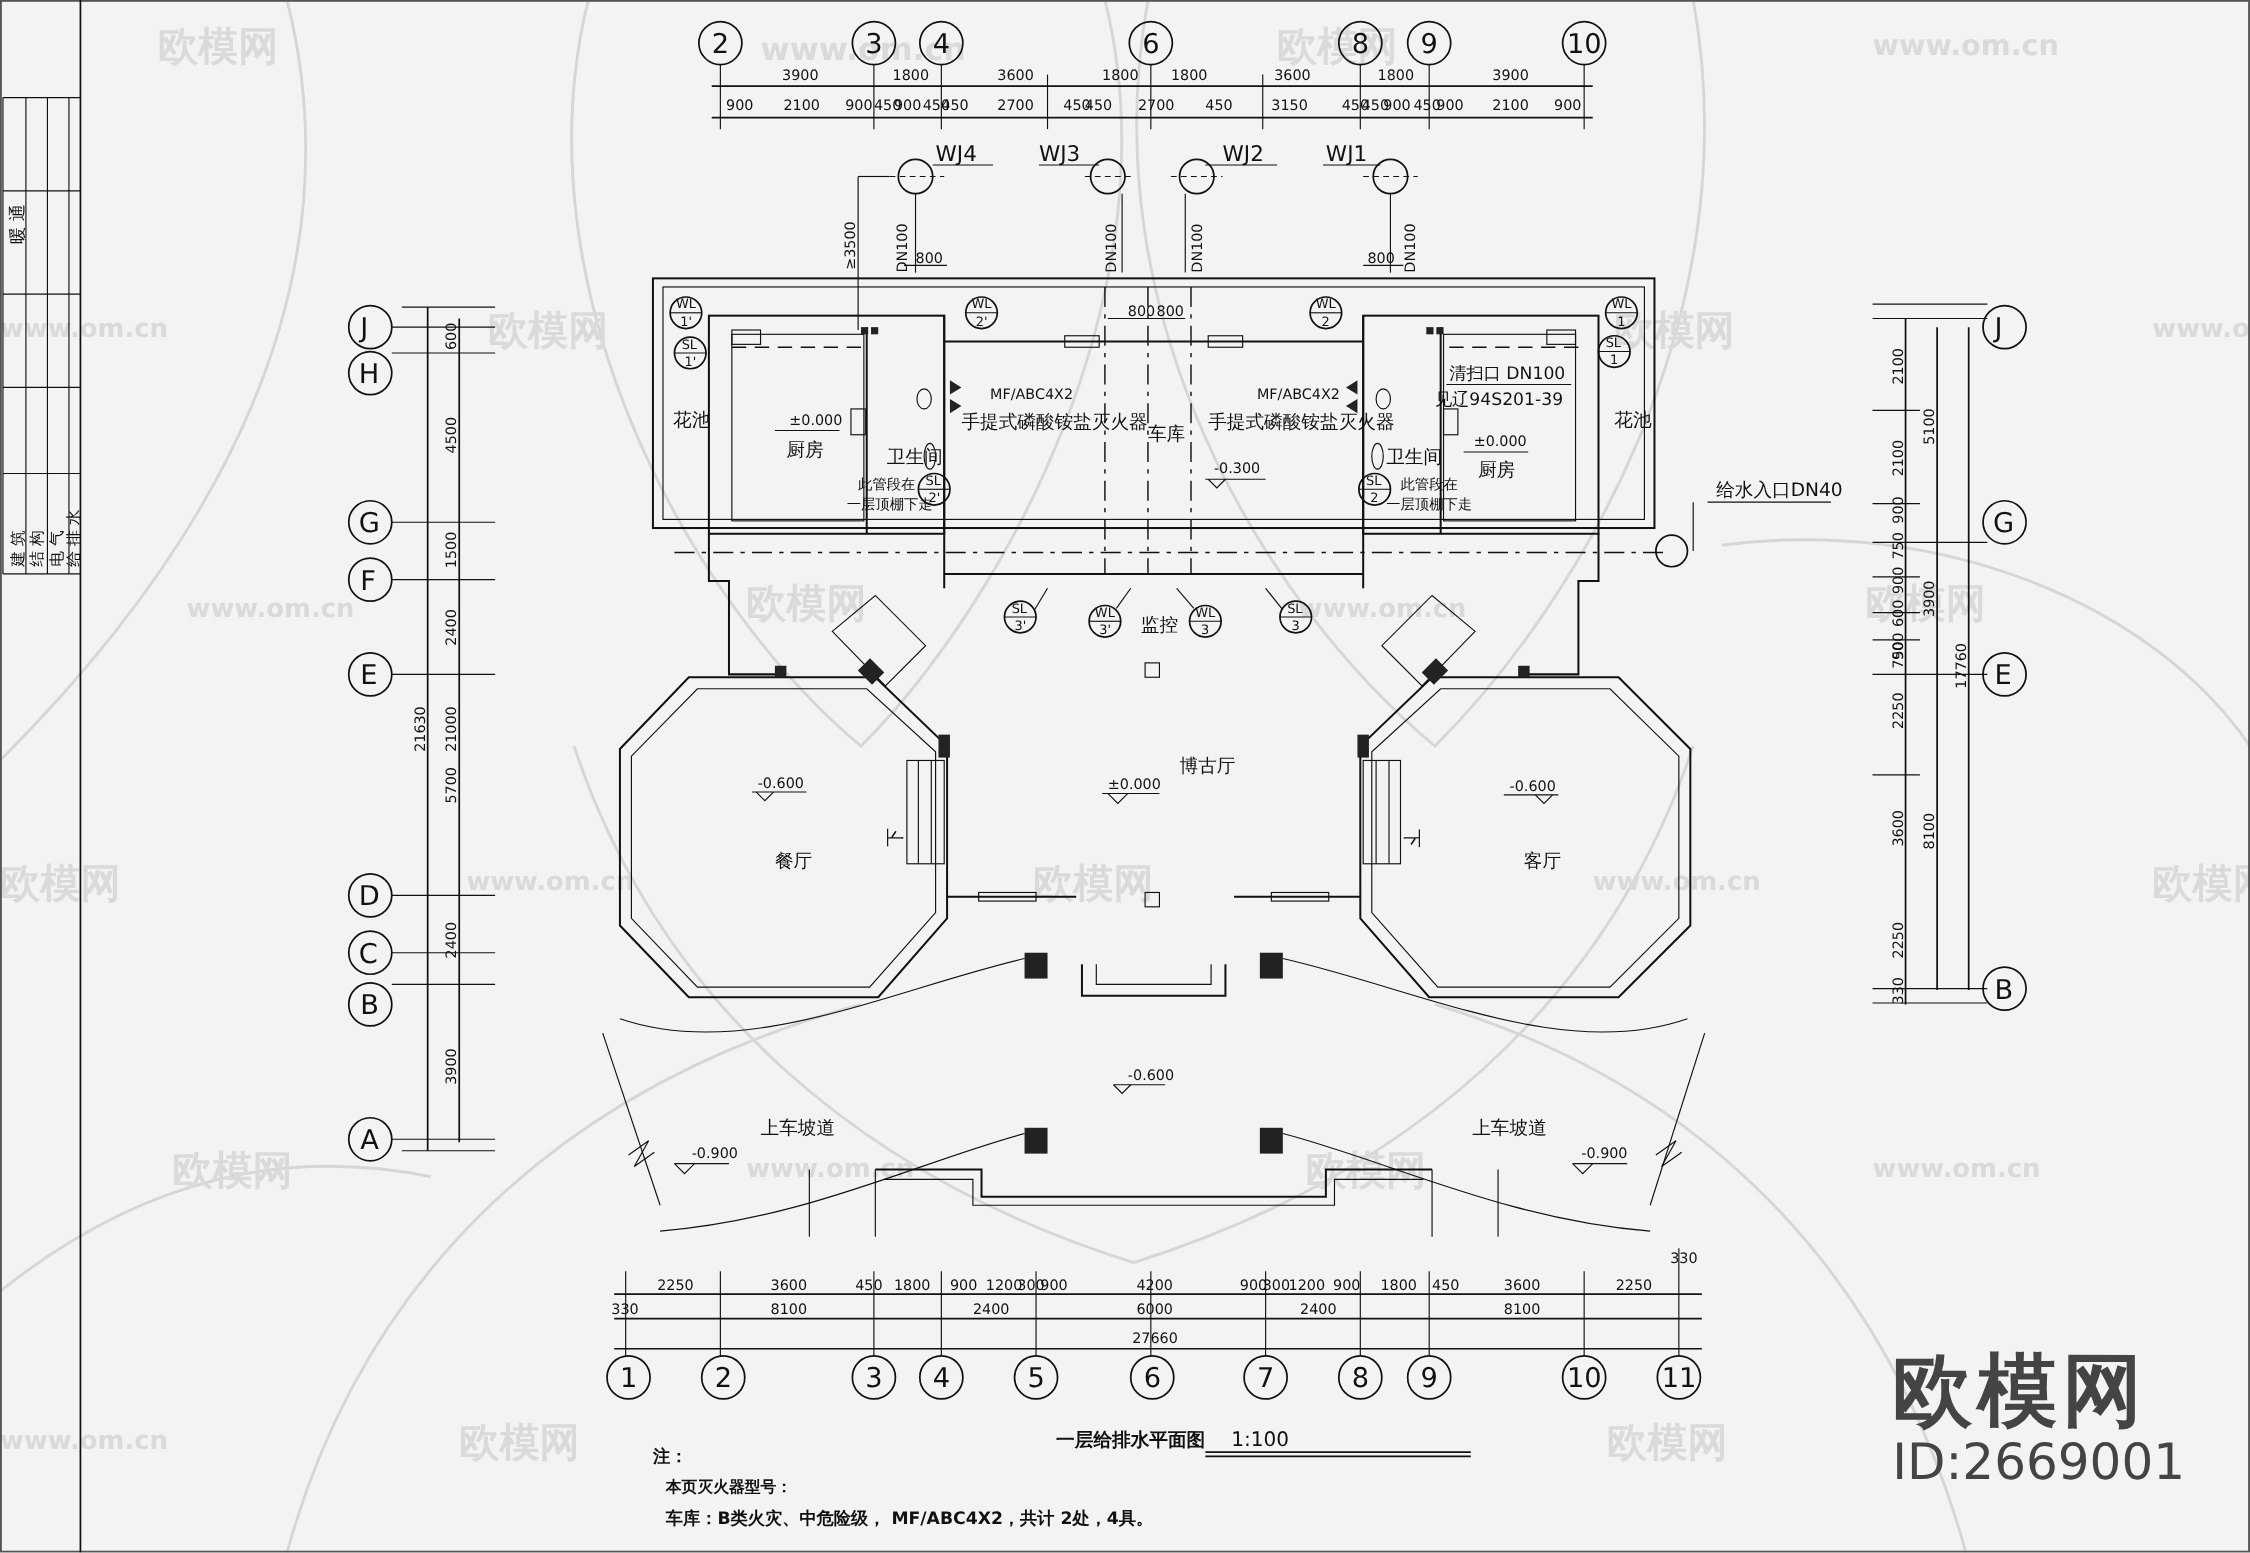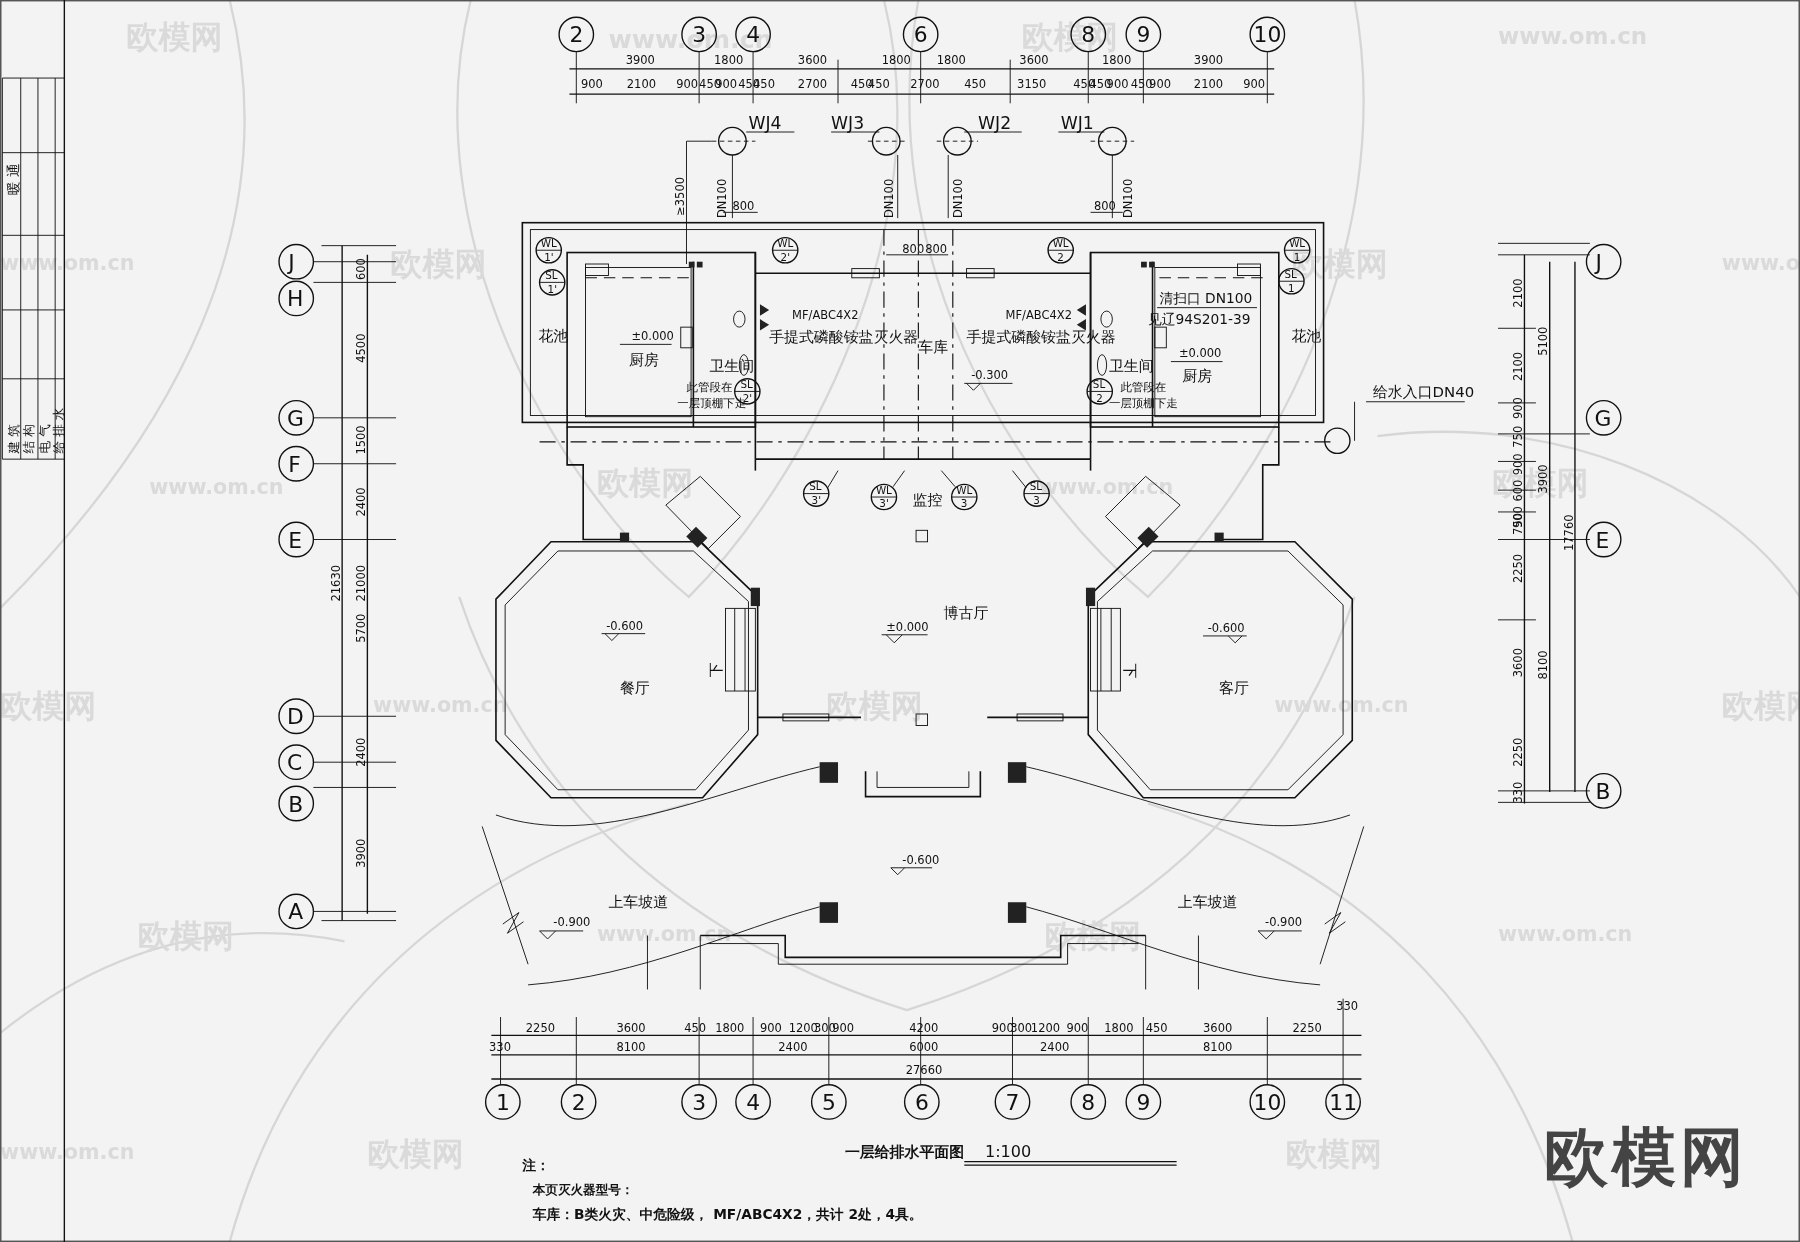--- a/index.html
+++ b/index.html
@@ -601,14 +601,15 @@
   </g>
   <g>
     <text x="455" y="1019" font-size="12" font-weight="bold">注：</text>
     <text x="464" y="1040" font-size="11" font-weight="bold">本页灭火器型号：</text>
     <text x="464" y="1062" font-size="12" font-weight="bold">车库：B类火灾、中危险级，  MF/ABC4X2，共计 2处，4具。</text>
   </g>
 </svg>
 
 <div id="brand">
   <div class="cn">欧模网</div>
+  <div class="id">ID:2669001</div>
 </div>
 </div>
 
 </body></html>

